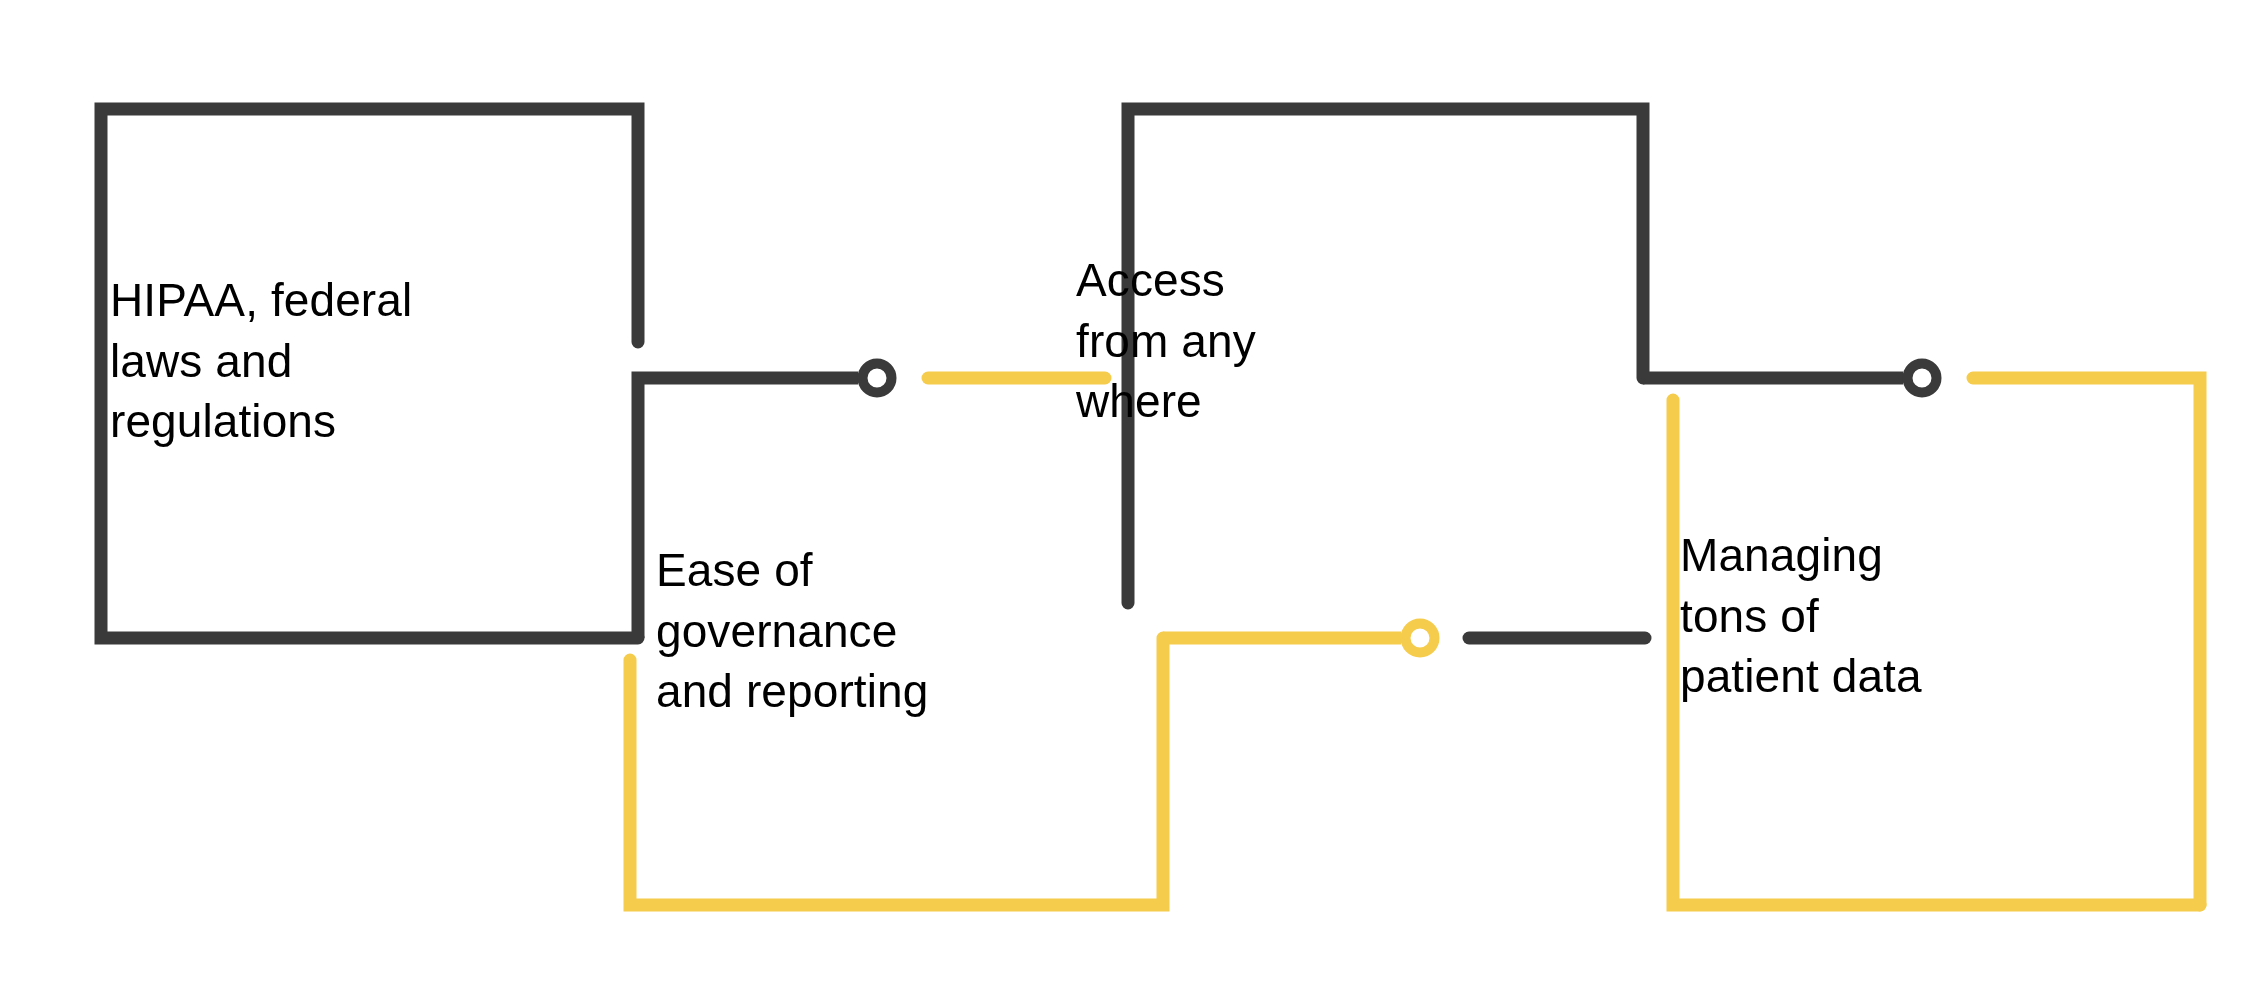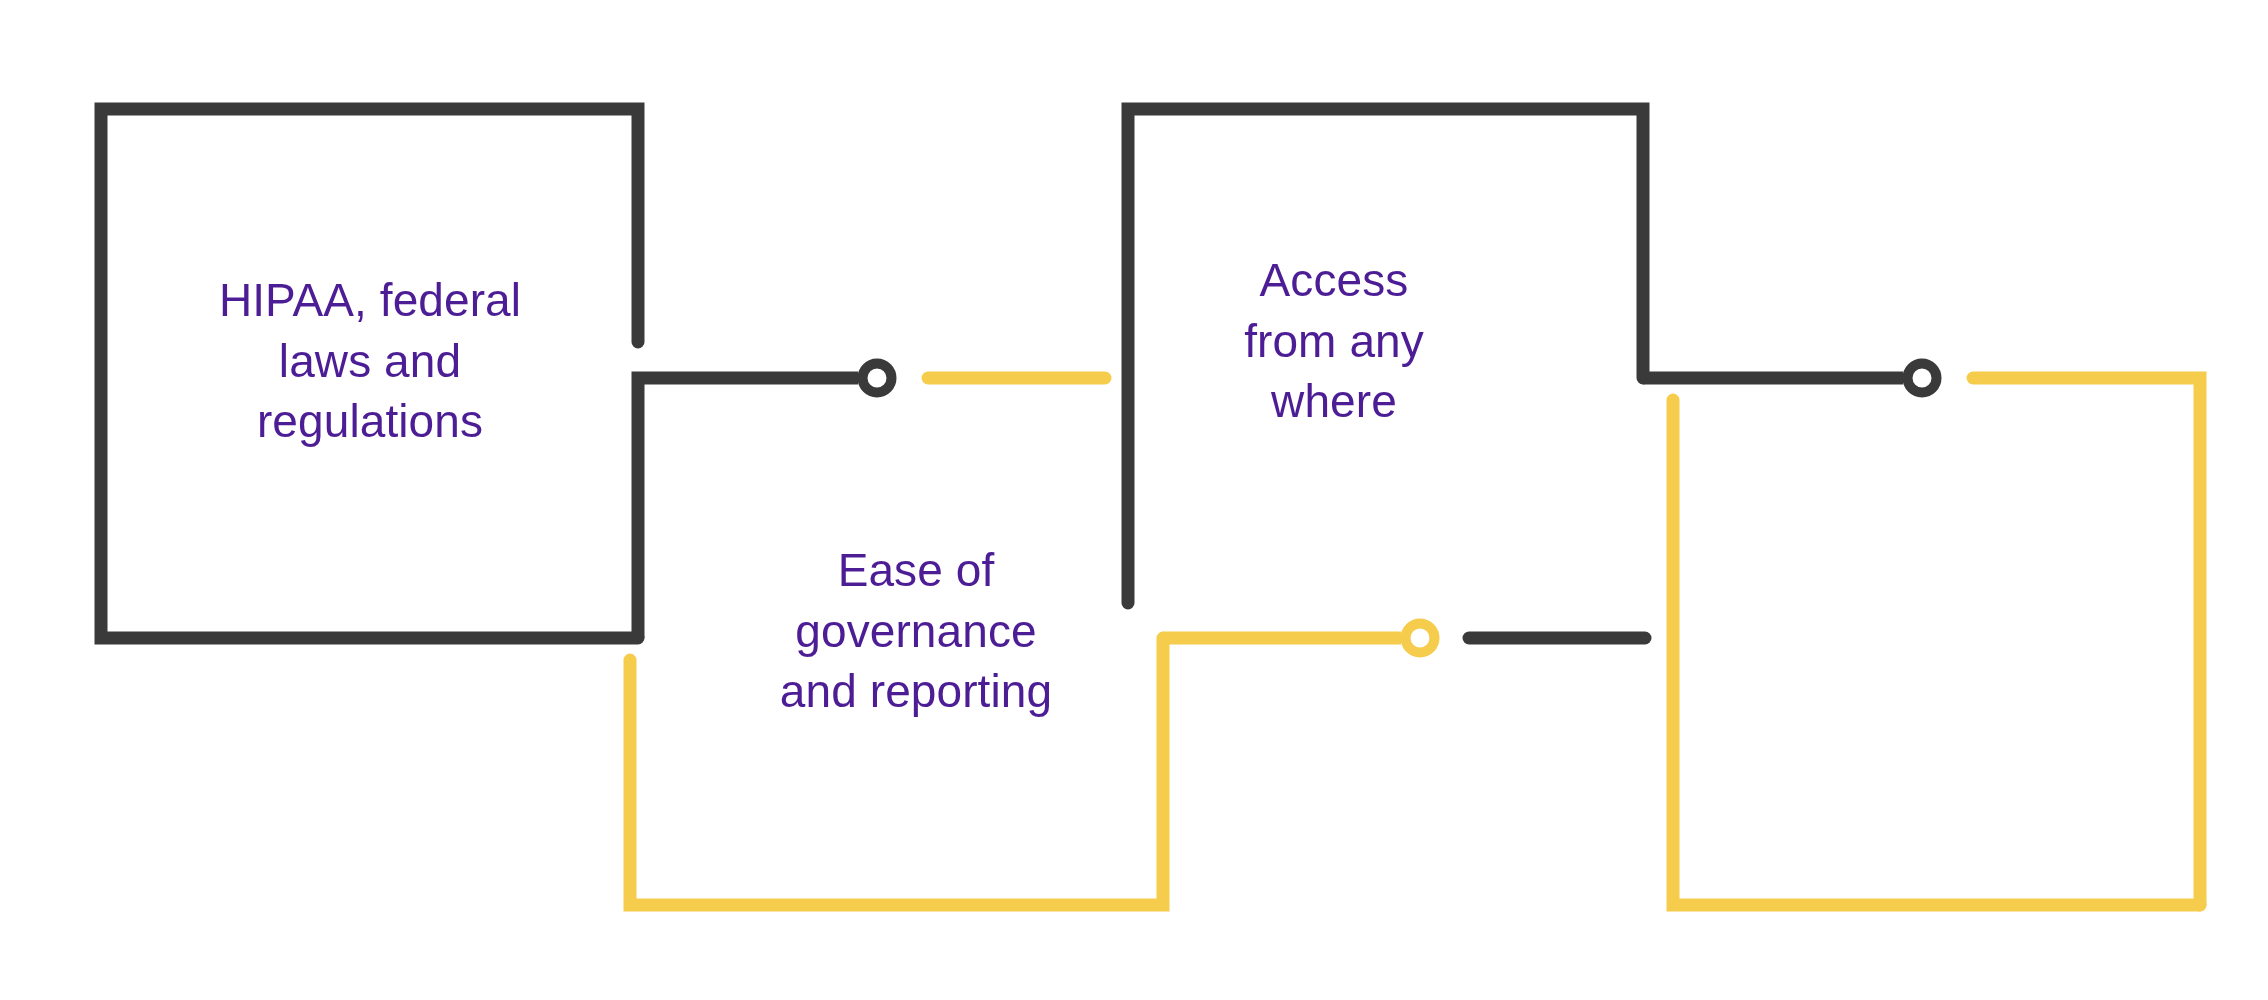--- a/index.html
+++ b/index.html
@@ -21,36 +21,36 @@
   #diagram-svg {
     position: absolute;
     left: 0;
     top: 0;
     width: 2268px;
     height: 1000px;
     display: block;
   }
   .node-label {
     position: absolute;
-    text-align: center;
-    color: #4c1d95;
+    text-align: left;
+    color: #000000;
     font-size: 46px;
     line-height: 1.32;
     font-weight: 400;
     letter-spacing: 0.1px;
     white-space: pre-line;
     font-family: "Liberation Sans", "DejaVu Sans", sans-serif;
   }
   #label-hipaa {
     left: 110px;
     top: 270px;
     width: 520px;
   }
   #label-access {
-    left: 1127px;
+    left: 1076px;
     top: 250px;
     width: 414px;
   }
   #label-ease {
     left: 656px;
     top: 540px;
     width: 520px;
   }
   #label-managing {
     left: 1680px;
@@ -111,14 +111,17 @@
 regulations</div>
 
   <div class="node-label" id="label-access">Access
 from any
 where</div>
 
   <div class="node-label" id="label-ease">Ease of
 governance
 and reporting</div>
 
+  <div class="node-label" id="label-managing">Managing
+tons of
+patient data</div>
 
 </div>
 
 </body></html>

